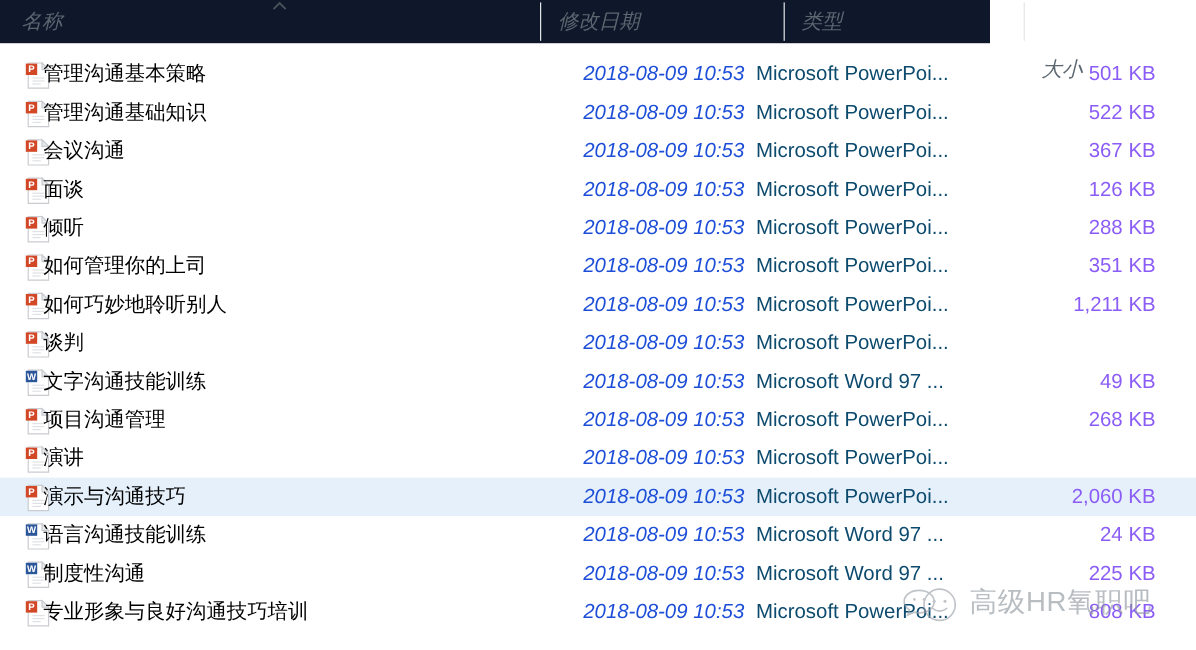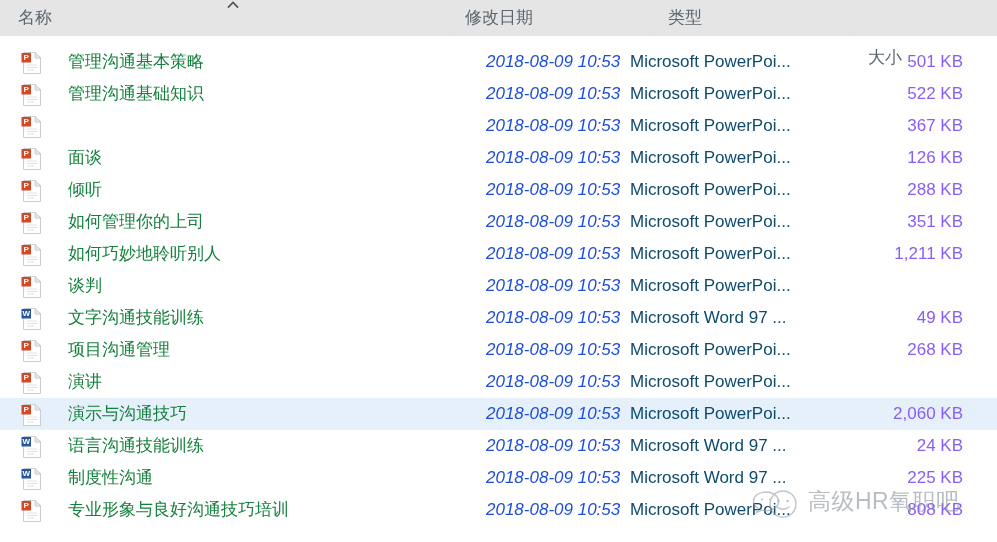--- a/index.html
+++ b/index.html
@@ -21,23 +21,24 @@
     left: 0; top: 0;
     width: 997px;
     height: 542px;
     background: #ffffff;
   }
 
   
   #column-header {
     position: absolute;
     left: 0; top: 0;
-    width: 997px;
+    width: 825px;
     height: 36px;
-    background: #e5e5e5;
+    background: #0f172a;
+    font-style: italic;
   }
   .col-head {
     position: absolute;
     top: 0;
     height: 36px;
     line-height: 36px;
     font-size: 17px;
     color: #5b6670;
     white-space: nowrap;
     overflow: hidden;
@@ -91,23 +92,23 @@
   .cell {
     position: absolute;
     top: 0;
     height: 32px;
     line-height: 32px;
     font-size: 17px;
     white-space: nowrap;
     overflow: hidden;
   }
   .cell.name {
-    left: 68px;
+    left: 36px;
     width: 390px;
-    color: #15803d;
+    color: #000000;
   }
   .cell.date {
     left: 486px;
     width: 180px;
     color: #1d4ed8;
     font-style: italic;
   }
   .cell.type {
     left: 630px;
     width: 180px;
@@ -227,20 +228,21 @@
           <svg width="24" height="24" viewBox="0 0 24 24">
             <path d="M3.5 1.5 H15 L20.5 7 V22.5 H3.5 Z" fill="#ffffff" stroke="#c9ccd0" stroke-width="1"></path>
             <path d="M15 1.5 V7 H20.5 Z" fill="#e8eaec" stroke="#c9ccd0" stroke-width="1"></path>
             <rect x="7" y="13.5" width="10" height="1" fill="#dfe2e5"></rect>
             <rect x="7" y="16" width="10" height="1" fill="#dfe2e5"></rect>
             <rect x="7" y="18.5" width="7" height="1" fill="#dfe2e5"></rect>
             <rect x="1.5" y="2" width="9.5" height="9.5" fill="#d24726"></rect>
             <text x="6.25" y="9.4" text-anchor="middle" font-family="&quot;Liberation Sans&quot;, sans-serif" font-size="8" font-weight="bold" fill="#ffffff">P</text>
           </svg>
         </span>
+        <span class="cell name">会议沟通</span>
         <span class="cell date">2018-08-09 10:53</span>
         <span class="cell type">Microsoft PowerPoi...</span>
         <span class="cell size">367 KB</span>
       </div>
       <div class="file-row">
         <span class="file-icon">
           <svg width="24" height="24" viewBox="0 0 24 24">
             <path d="M3.5 1.5 H15 L20.5 7 V22.5 H3.5 Z" fill="#ffffff" stroke="#c9ccd0" stroke-width="1"></path>
             <path d="M15 1.5 V7 H20.5 Z" fill="#e8eaec" stroke="#c9ccd0" stroke-width="1"></path>
             <rect x="7" y="13.5" width="10" height="1" fill="#dfe2e5"></rect>

